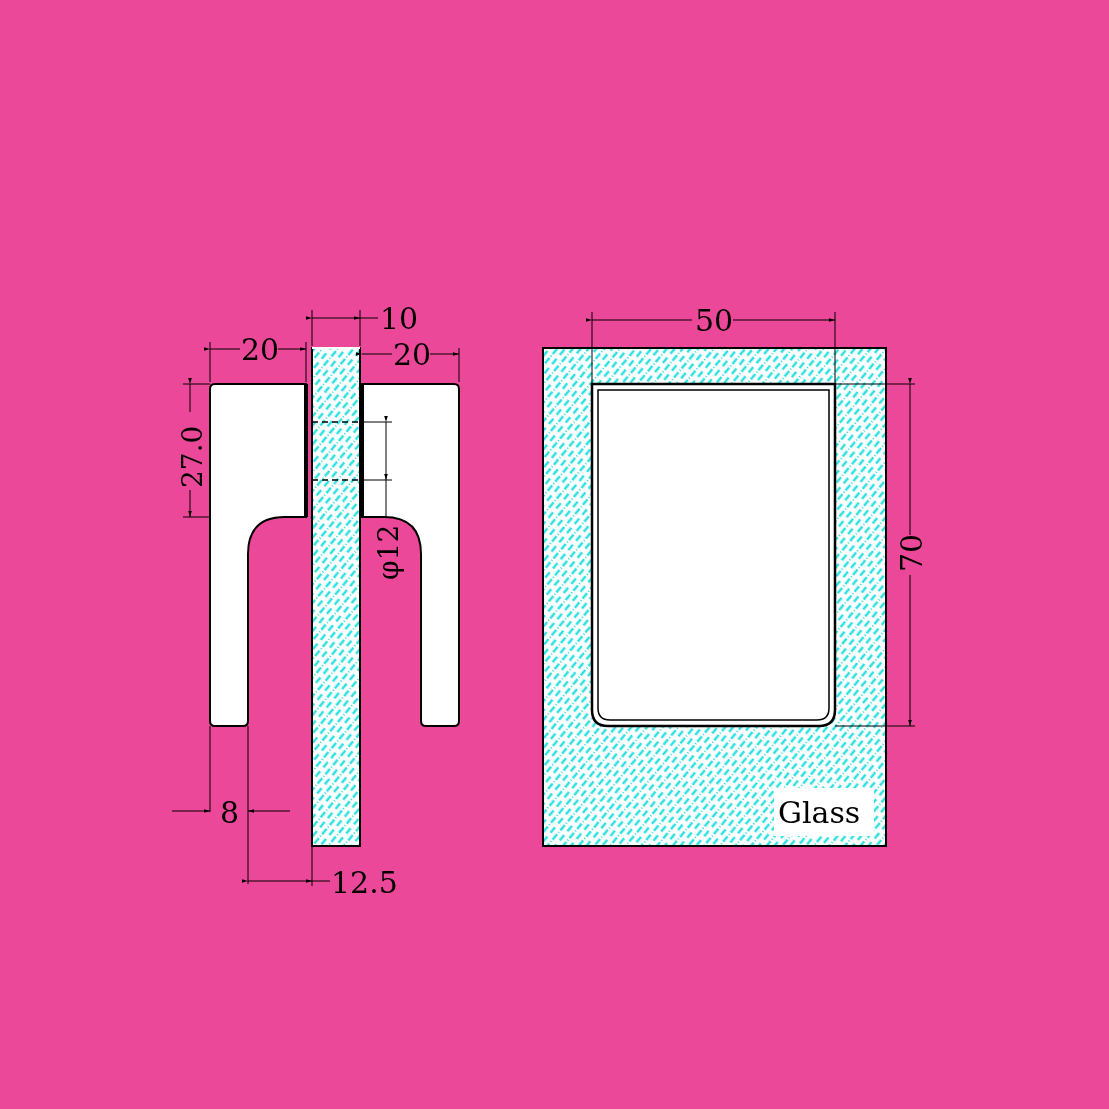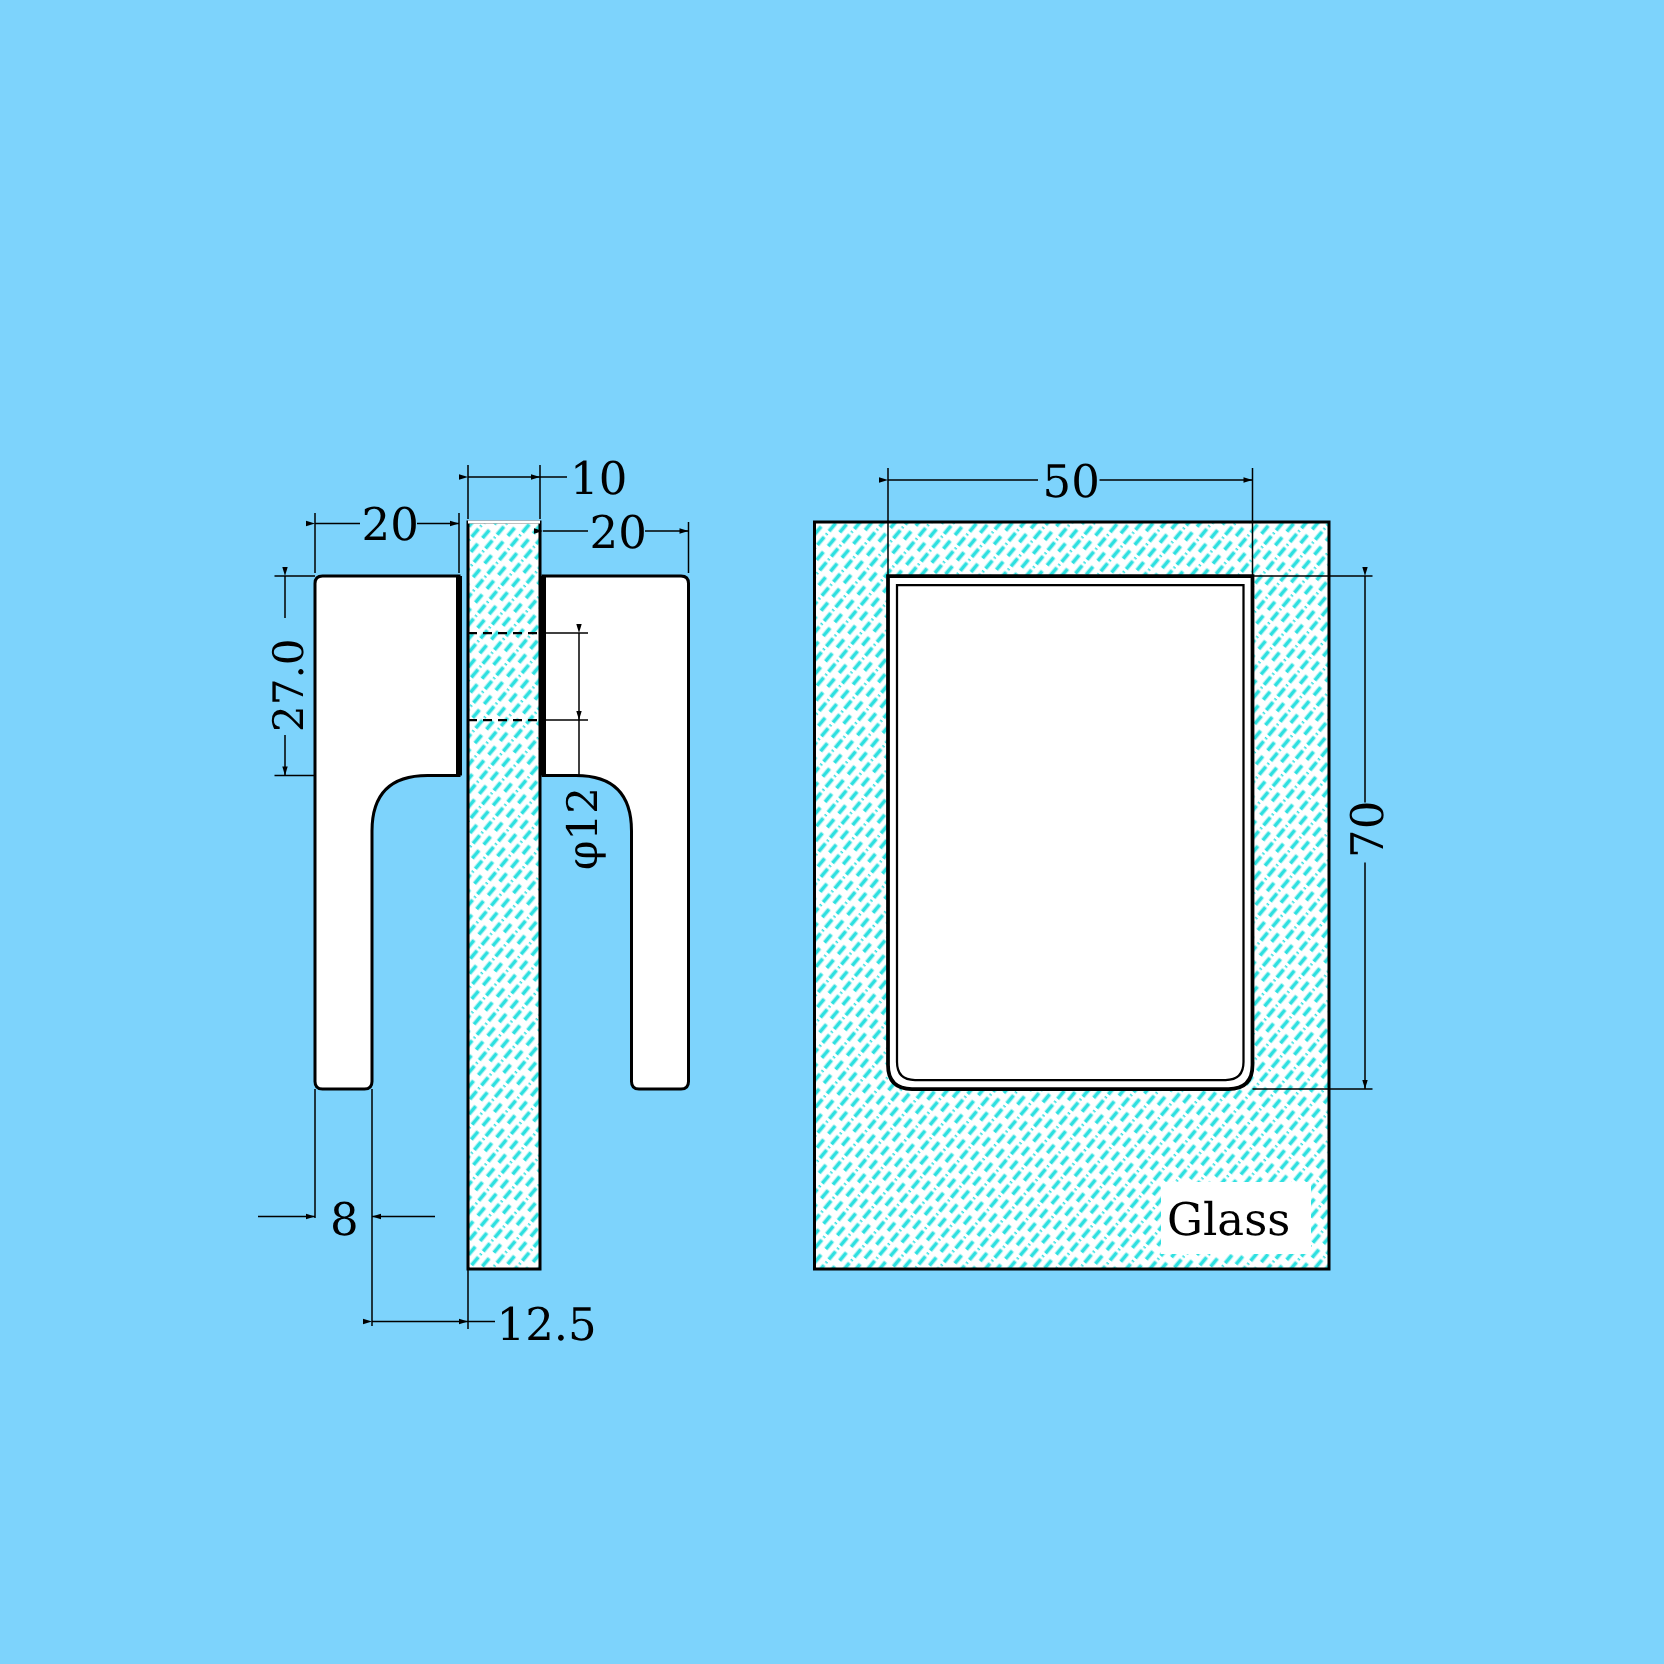--- a/index.html
+++ b/index.html
@@ -1,16 +1,16 @@
 <!DOCTYPE html>
 <html><head>
 <meta charset="utf-8">
 <style>
   html, body { margin:0; padding:0; background:#ffffff; }
-  #canvas { position:relative; width:1109px; height:1109px; background:#7dd3fc; overflow:hidden; }
+  #canvas { position:relative; width:1109px; height:1109px; background:#ec4899; overflow:hidden; }
   svg { position:absolute; left:0; top:0; }
   .lbl { font-family:"DejaVu Serif","Liberation Serif",serif; fill:#000; }
 </style>
 </head>
 <body>
 
 <div id="canvas">
 <svg width="1109" height="1109" viewBox="0 0 1109 1109">
   <defs>
     <pattern id="hatch" patternUnits="userSpaceOnUse" width="12" height="12" patternTransform="rotate(-50)">

